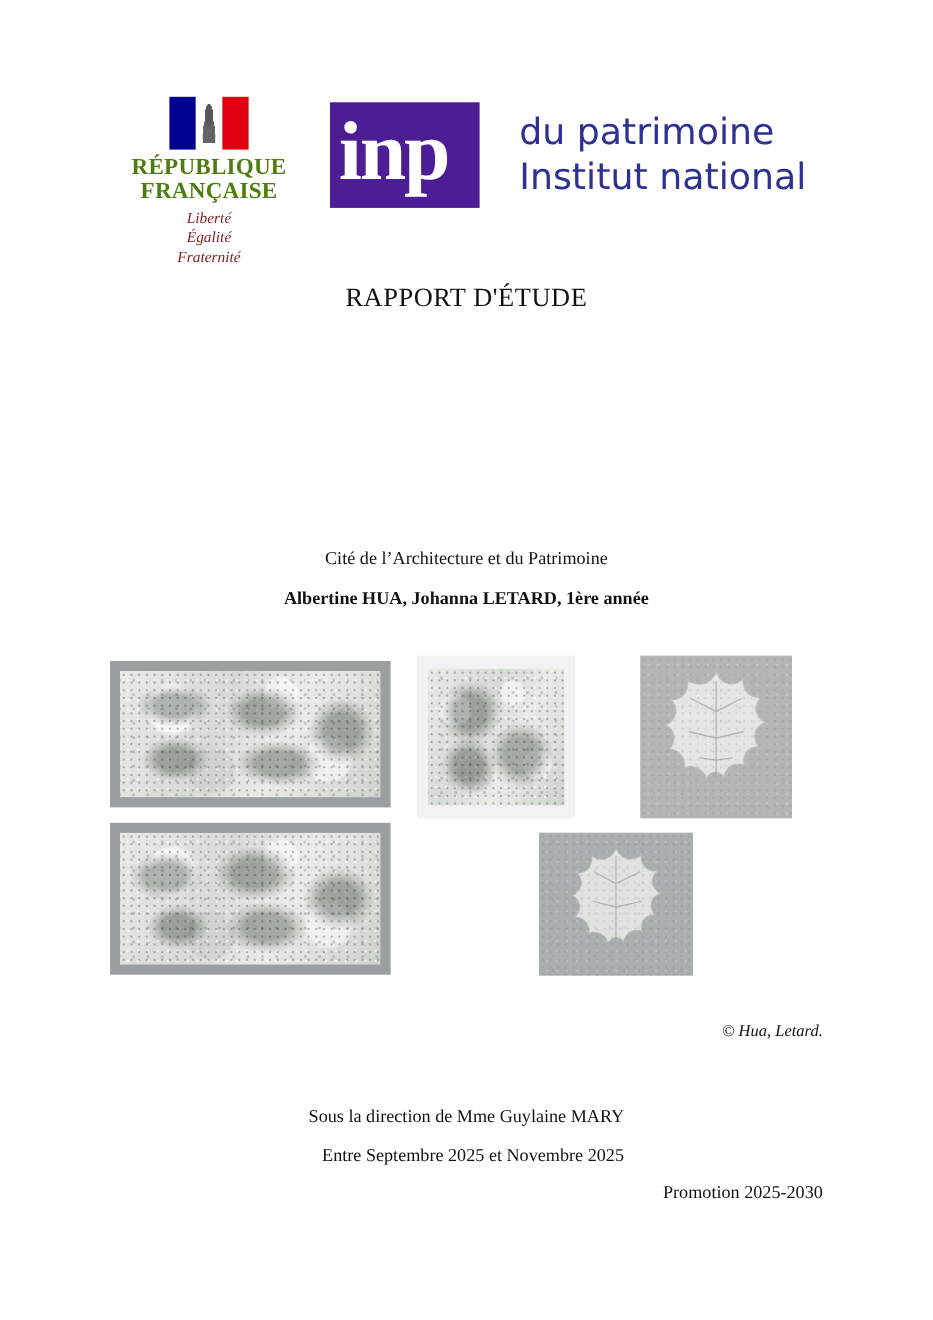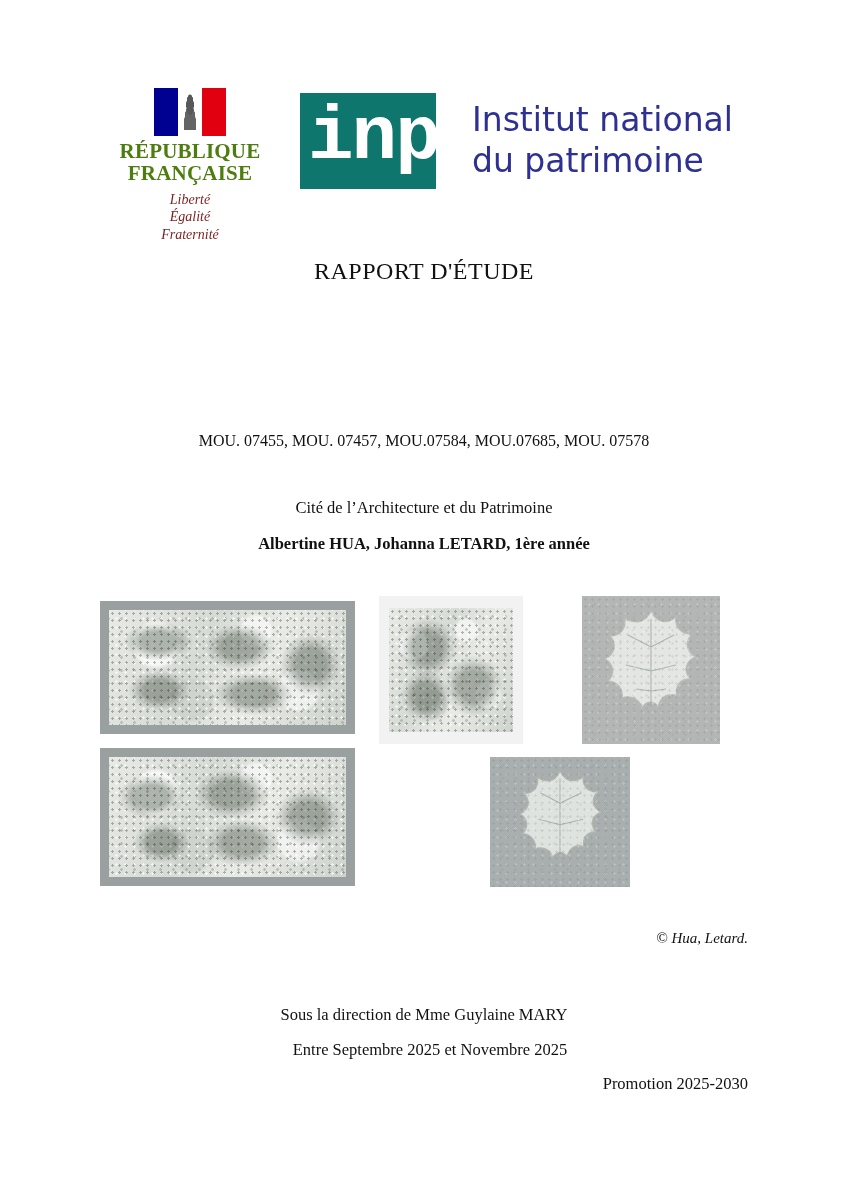--- a/index.html
+++ b/index.html
@@ -78,23 +78,23 @@
   .inp-logo {
     position: absolute;
     left: 200px;
     top: 5px;
     display: flex;
     align-items: flex-start;
   }
   .inp-mark {
     width: 136px;
     height: 96px;
-    background: #0f766e;
+    background: #4c1d95;
     color: #ffffff;
-    font-family: Liberation Mono, monospace;
+    font-family: Liberation Serif, serif;
     font-weight: 700;
     font-size: 76px;
     line-height: 86px;
     letter-spacing: -2px;
     text-align: center;
     overflow: visible;
     position: relative;
   }
   .inp-mark span {
     position: absolute;
@@ -265,28 +265,27 @@
         <div>Égalité</div>
         <div>Fraternité</div>
       </div>
     </div>
 
     <div class="inp-logo">
       <div class="inp-mark">
         <span>inp</span>
       </div>
       <div class="inp-name">
+        <div>du patrimoine</div>
         <div>Institut national</div>
-        <div>du patrimoine</div>
       </div>
     </div>
   </div>
 
   <div class="doc-title">RAPPORT D'ÉTUDE</div>
-  <div class="inventory-line">MOU. 07455, MOU. 07457, MOU.07584, MOU.07685, MOU. 07578</div>
   <div class="institution">Cité de l’Architecture et du Patrimoine</div>
   <div class="authors">Albertine HUA, Johanna LETARD, 1ère année</div>
 
   <div class="plate" id="img-cast-1">
     <div class="cast-surface" style="left:9px;top:9px;right:9px;bottom:9px;">
       <div class="speckle"></div>
       <div class="leafmark" style="left:6%;top:10%;width:30%;height:34%;"></div>
       <div class="leafmark" style="left:8%;top:52%;width:26%;height:36%;"></div>
       <div class="leafmark" style="left:40%;top:12%;width:30%;height:40%;"></div>
       <div class="leafmark" style="left:44%;top:55%;width:34%;height:36%;"></div>

